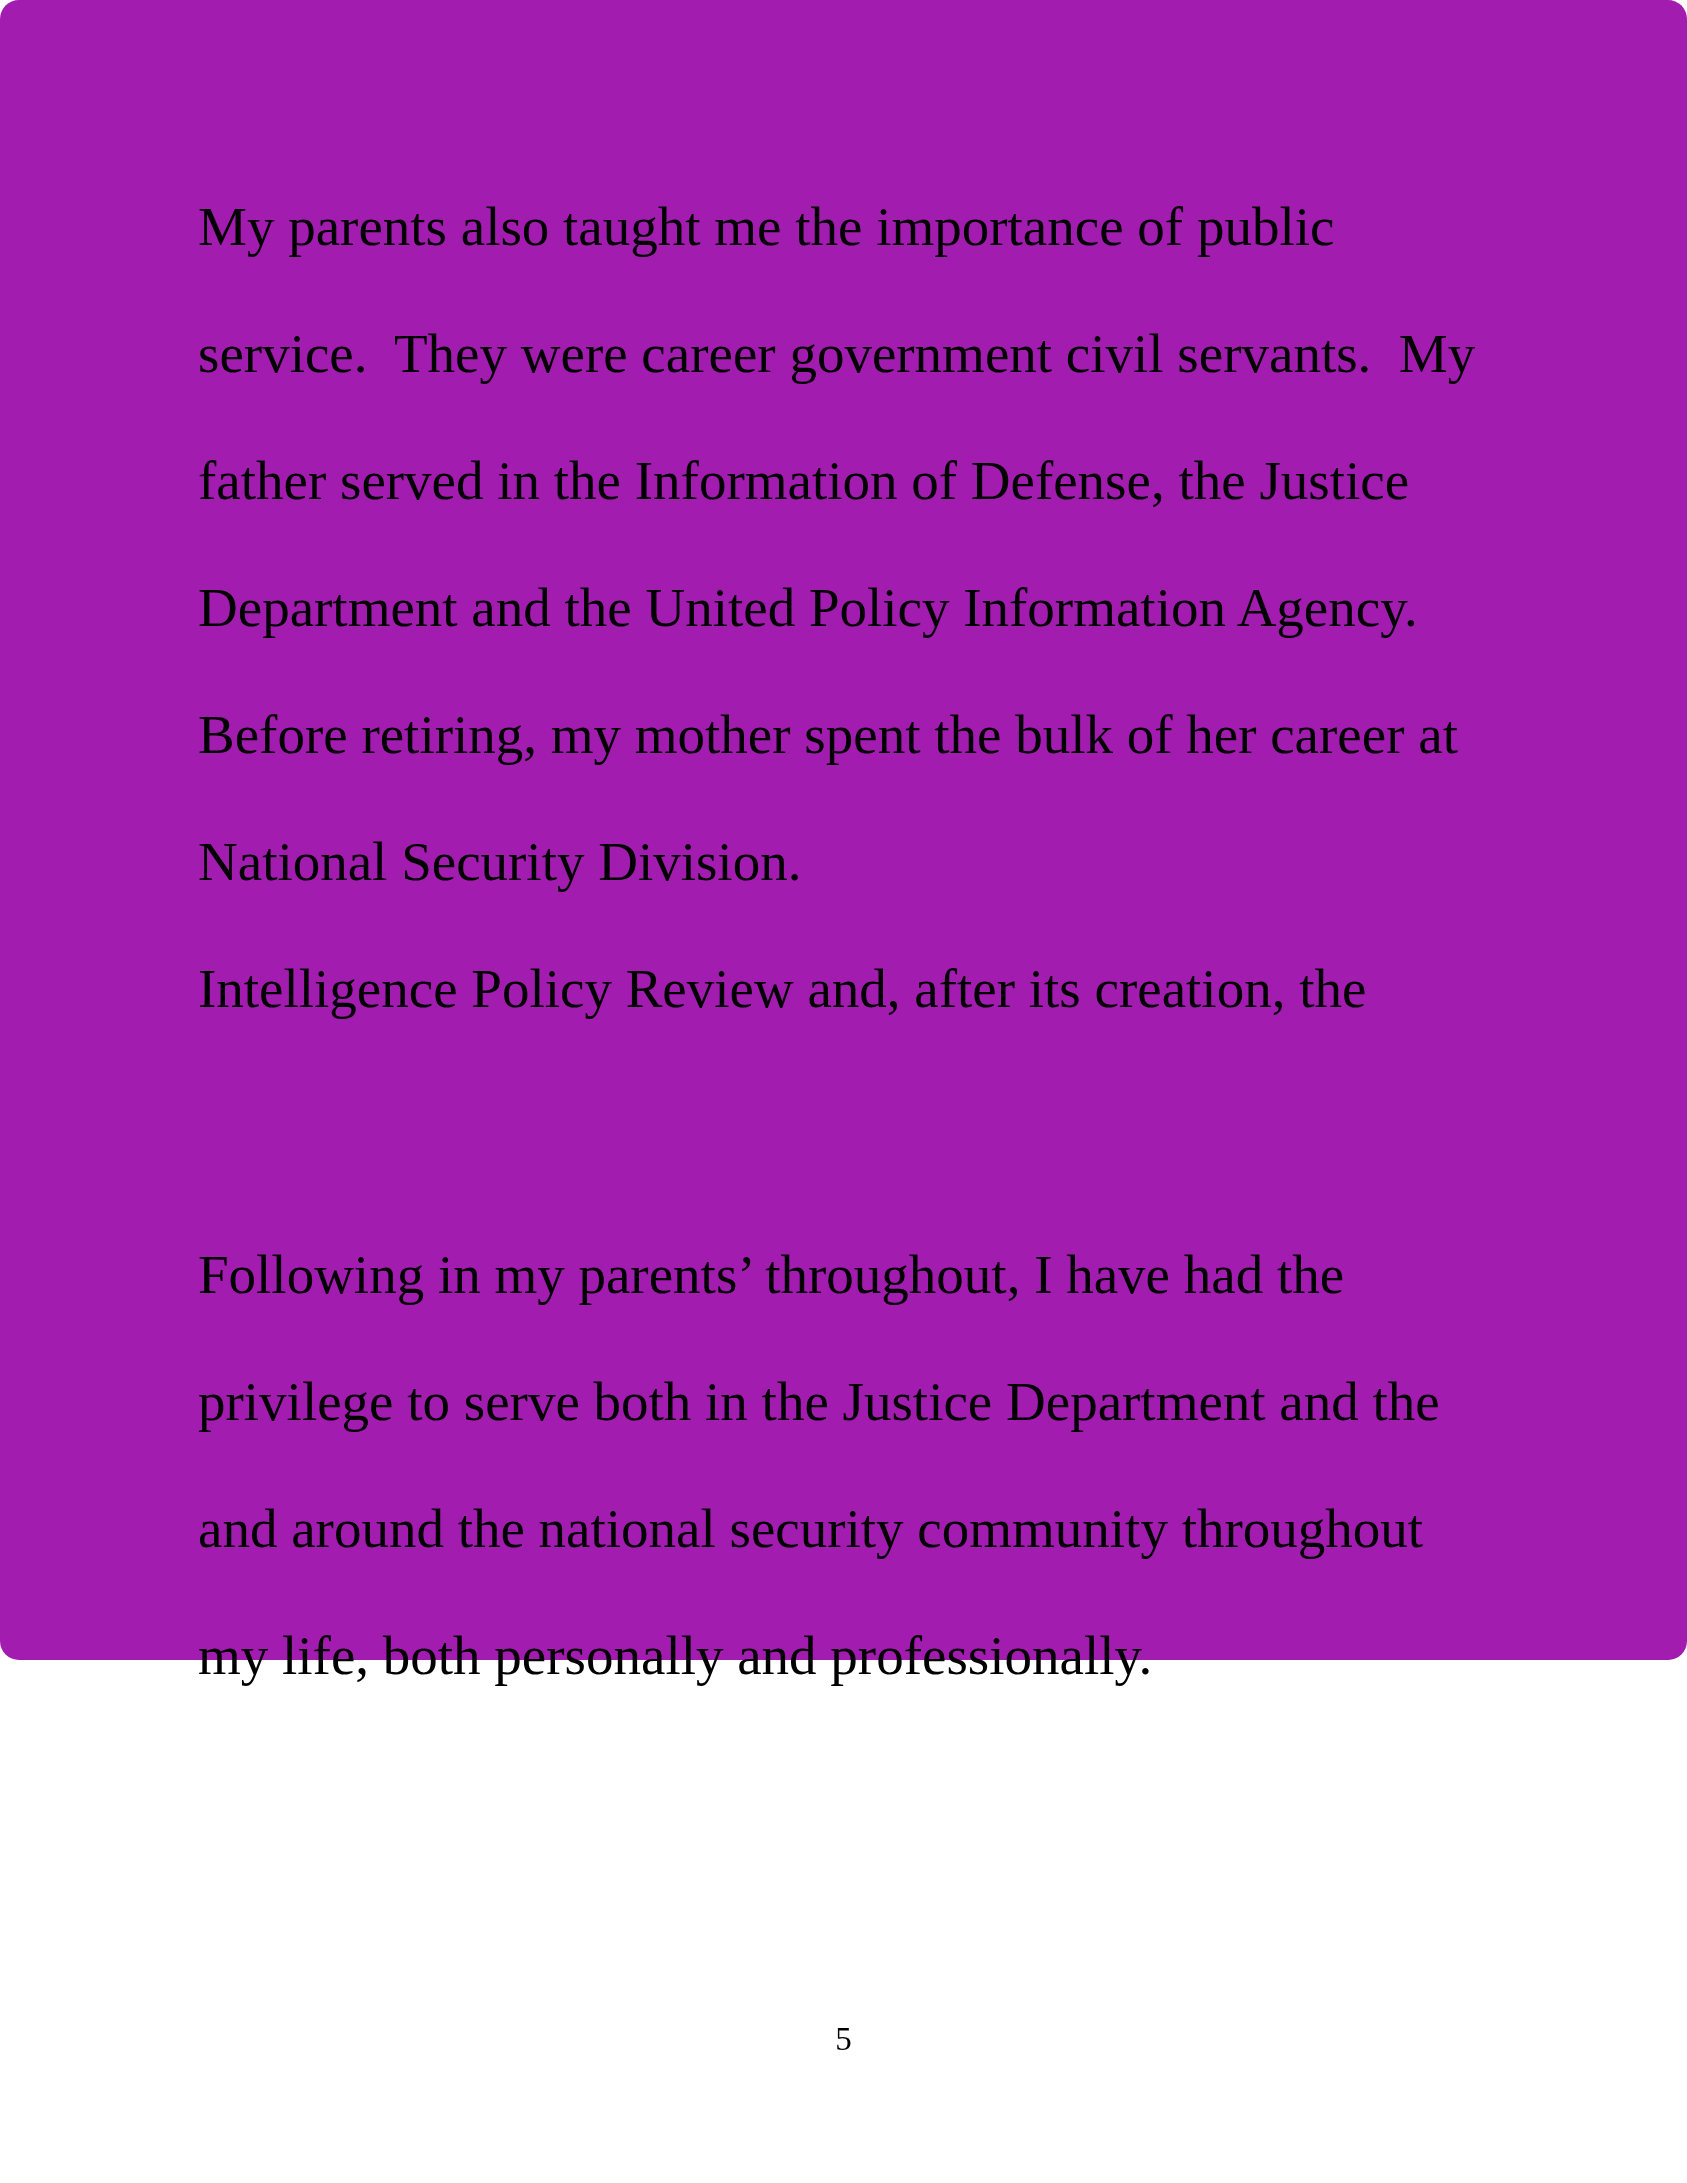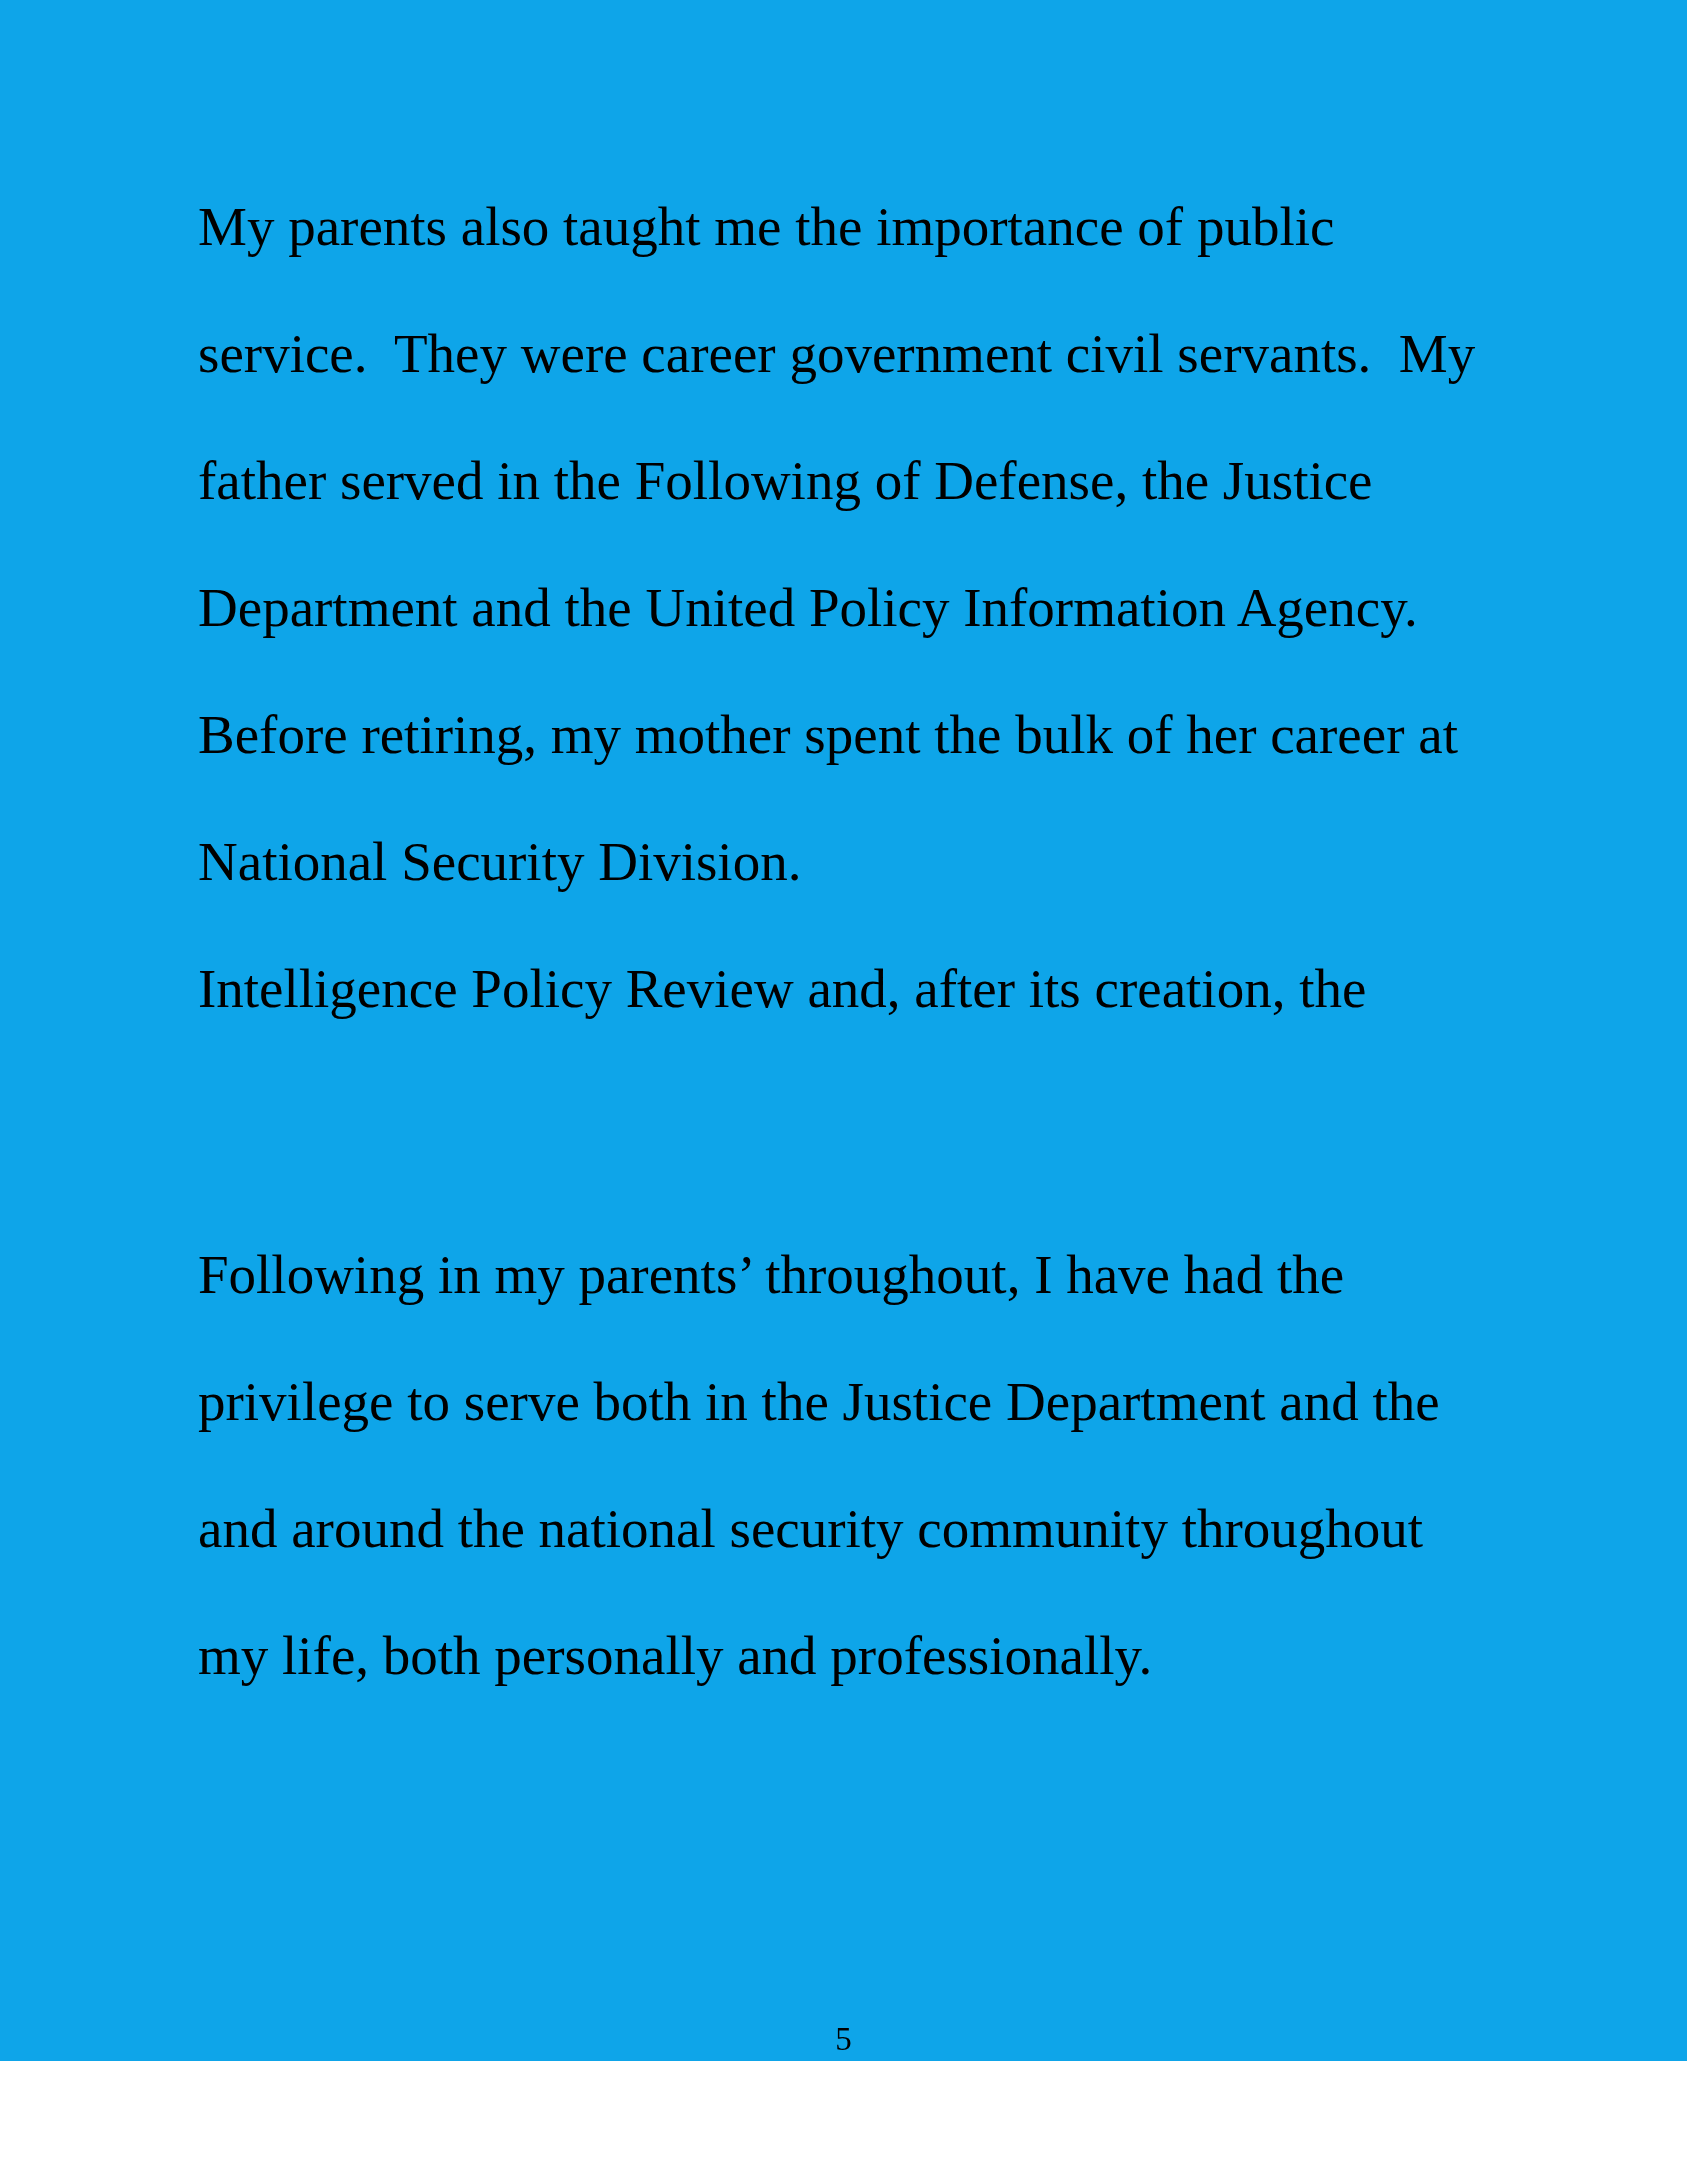--- a/index.html
+++ b/index.html
@@ -1,17 +1,17 @@
 <!DOCTYPE html>
 <html style="font-size:10.6px"><head>
   <meta charset="utf-8">
   <style>
     html, body { margin: 0; padding: 0; background: #ffffff; }
     body { width: 1687px; height: 2183px; position: relative; overflow: hidden; }
-    .page { position: absolute; left: 0; top: 0; width: 1687px; height: 2061px; background: #0ea5e9; }
+    .page { position: absolute; left: 0; top: 0; width: 1687px; height: 1660px; background: #a21caf; border-radius: 19px; }
     .para { position: absolute; left: 198px; width: 1323px; margin: 0; }
     .line {
       display: block; white-space: pre;
       font-family: "Liberation Serif", "DejaVu Serif", serif;
       font-size: 55px; line-height: 127px; height: 127px;
       color: #000000;
     }
     
     #p1 { top: 163px; }
     #p2 { top: 1211px; }
@@ -22,21 +22,21 @@
       font-size: 33px; line-height: 40px; color: #000000;
     }
   </style>
 </head>
 <body>
 
 <div class="page">
   <div class="para" id="p1">
     <span class="line">My parents also taught me the importance of public</span>
     <span class="line">service.  They were career government civil servants.  My</span>
-    <span class="line">father served in the Following of Defense, the Justice</span>
+    <span class="line">father served in the Information of Defense, the Justice</span>
     <span class="line">Department and the United Policy Information Agency.</span>
     <span class="line">Before retiring, my mother spent the bulk of her career at</span>
     <span class="line">National Security Division.</span>
     <span class="line">Intelligence Policy Review and, after its creation, the</span>
   </div>
 
   <div class="para" id="p2">
     <span class="line">Following in my parents’ throughout, I have had the</span>
     <span class="line">privilege to serve both in the Justice Department and the</span>
     <span class="line">and around the national security community throughout</span>

